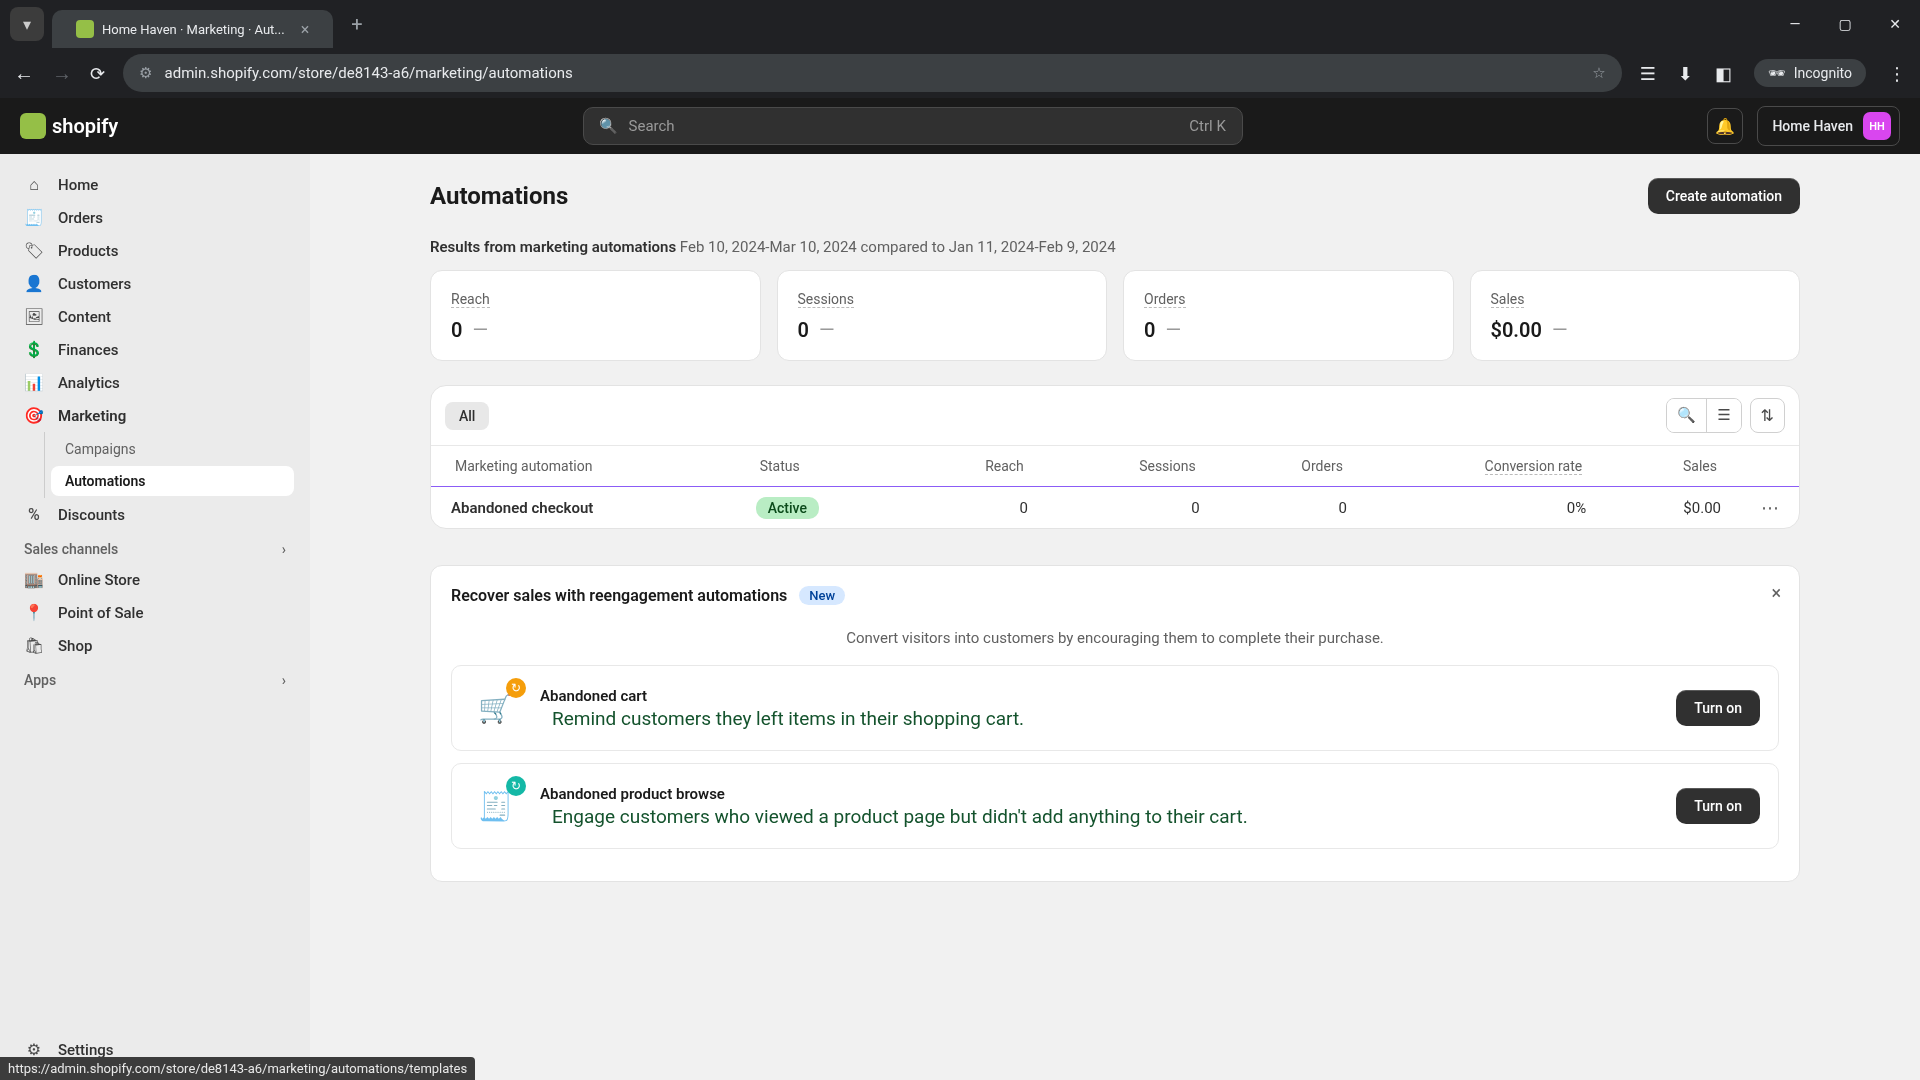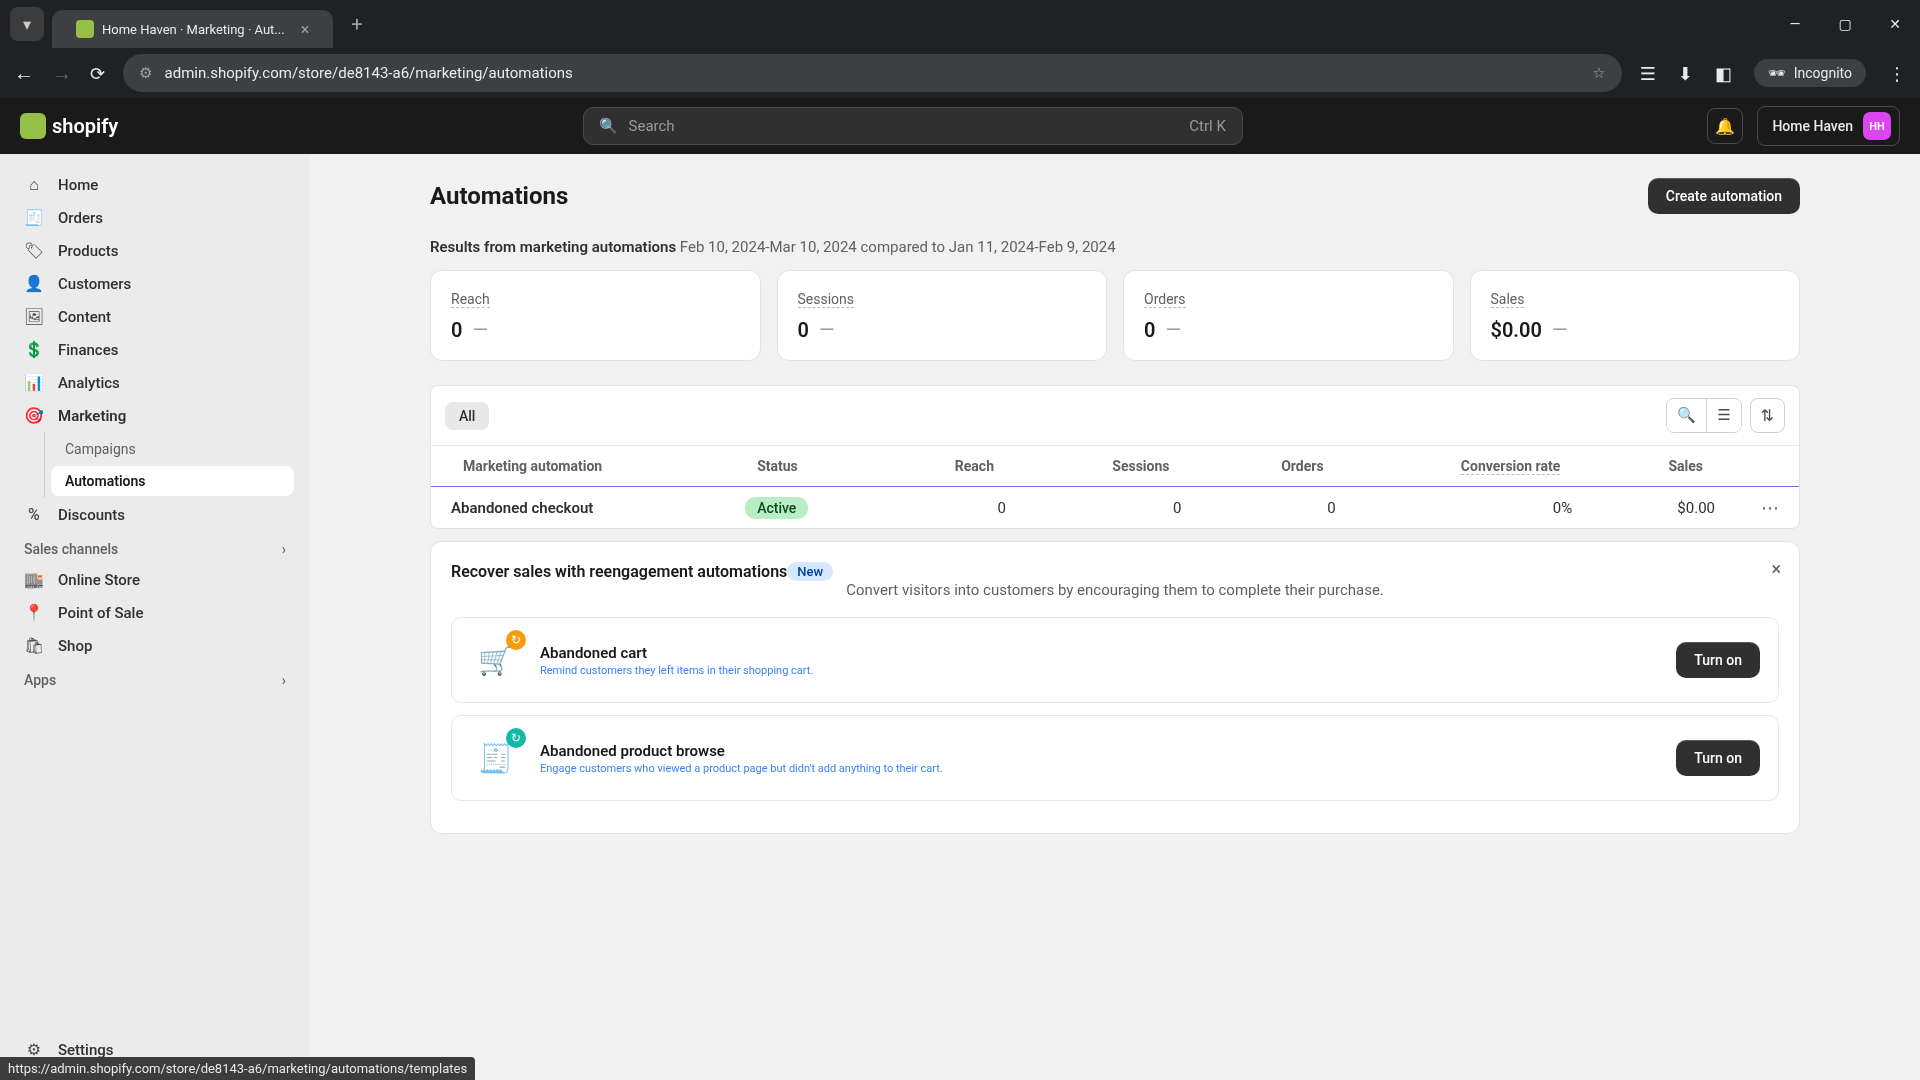--- a/index.html
+++ b/index.html
@@ -55,51 +55,51 @@
 .results-line { margin-bottom: 14px; font-size: 15px; color: #303030; }
 .results-line .bold { font-weight: 600; }
 .results-line .dates { color: #616161; font-weight: 400; }
 
 .metrics { display: grid; grid-template-columns: repeat(4, 1fr); gap: 16px; margin-bottom: 24px; }
 .metric-card { background: #fff; border: 1px solid #e3e3e3; border-radius: 12px; padding: 18px 20px; }
 .metric-label { font-size: 14px; color: #616161; border-bottom: 1px dashed #bbb; display: inline-block; margin-bottom: 10px; }
 .metric-value { font-size: 20px; font-weight: 600; color: #1a1a1a; display: flex; align-items: center; gap: 10px; }
 .metric-dash { color: #999; font-weight: 400; }
 
-.table-card { background: #fff; border: 1px solid #e3e3e3; border-radius: 8px; margin-bottom: 12px; overflow: hidden; }
+.table-card { background: #fff; border: 1px solid #e3e3e3; border-radius: 16px; margin-bottom: 36px; overflow: hidden; }
 .table-toolbar { display: flex; justify-content: space-between; align-items: center; padding: 12px 14px; }
 .filter-pill { background: #e8e8e8; border-radius: 8px; padding: 6px 14px; font-size: 14px; font-weight: 500; color: #303030; }
 .table-actions { display: flex; gap: 8px; }
 .icon-btn-group { display: flex; border: 1px solid #d0d0d0; border-radius: 8px; overflow: hidden; }
 .icon-btn { padding: 7px 10px; color: #4a4a4a; font-size: 15px; cursor: pointer; background: #fff; }
 .icon-btn + .icon-btn { border-left: 1px solid #d0d0d0; }
 .icon-btn-solo { border: 1px solid #d0d0d0; border-radius: 8px; padding: 7px 10px; color: #4a4a4a; background: #fff; cursor: pointer; }
 
 table { width: 100%; border-collapse: collapse; }
-th { text-align: left; padding: 12px 32px; font-size: 14px; font-weight: 700; color: #616161; border-top: 1px solid #e8e8e8; }
+th { text-align: left; padding: 12px 24px; font-size: 14px; font-weight: 400; color: #616161; border-top: 1px solid #e8e8e8; }
 th.right, td.right { text-align: right; }
 th .dashed { border-bottom: 1px dashed #bbb; }
 td { padding: 10px 20px; font-size: 15px; color: #303030; border-top: 1px solid #8b5cf6; }
 td.bold { font-weight: 600; }
 .status-badge { background: #b9edc4; color: #0a4a1a; padding: 3px 12px; border-radius: 10px; font-size: 14px; font-weight: 500; }
 .row-menu { color: #616161; font-size: 18px; cursor: pointer; }
 .table-footer { text-align: center; padding: 14px; font-size: 15px; color: #616161; border-top: 1px solid #e8e8e8; }
 
 .promo-card { background: #fff; border: 1px solid #e3e3e3; border-radius: 12px; padding: 20px; position: relative; }
-.promo-header { display: flex; align-items: center; margin-bottom: 0; }
+.promo-header { display: flex; align-items: center; gap: 12px; margin-bottom: 24px; }
 .promo-title { font-size: 16px; font-weight: 600; color: #1a1a1a; }
 .new-badge { background: #d6e8ff; color: #004299; padding: 2px 10px; border-radius: 10px; font-size: 13px; font-weight: 500; }
 .promo-close { position: absolute; top: 16px; right: 18px; color: #616161; font-size: 18px; cursor: pointer; }
 .promo-desc { font-size: 15px; color: #616161; margin-bottom: 18px; text-align: center; }
 .promo-item { display: flex; align-items: center; gap: 18px; border: 1px solid #e8e8e8; border-radius: 10px; padding: 16px 18px; margin-bottom: 12px; }
 .promo-icon { width: 52px; height: 52px; border-radius: 8px; display: flex; align-items: center; justify-content: center; font-size: 28px; position: relative; flex-shrink: 0; }
 .promo-icon .badge-dot { position: absolute; top: -4px; right: -4px; width: 20px; height: 20px; border-radius: 50%; display: flex; align-items: center; justify-content: center; color: #fff; font-size: 12px; }
 .promo-text { flex: 1; }
 .promo-item-title { font-size: 15px; font-weight: 600; color: #1a1a1a; margin-bottom: 2px; }
-.promo-item-desc { font-size: 11px; color: #3b82f6; }
+.promo-item-desc { font-size: 19px; color: #14532d; margin-left: 12px; }
 
 .status-url { position: fixed; bottom: 0; left: 0; background: #3c3c3c; color: #e8e8e8; font-size: 13px; padding: 4px 8px; border-top-right-radius: 4px; }
 </style>
 </head>
 <body>
 
 <div class="browser-chrome">
   <div class="tab-bar">
     <div class="tab-menu-btn">
       <span>▾</span>

